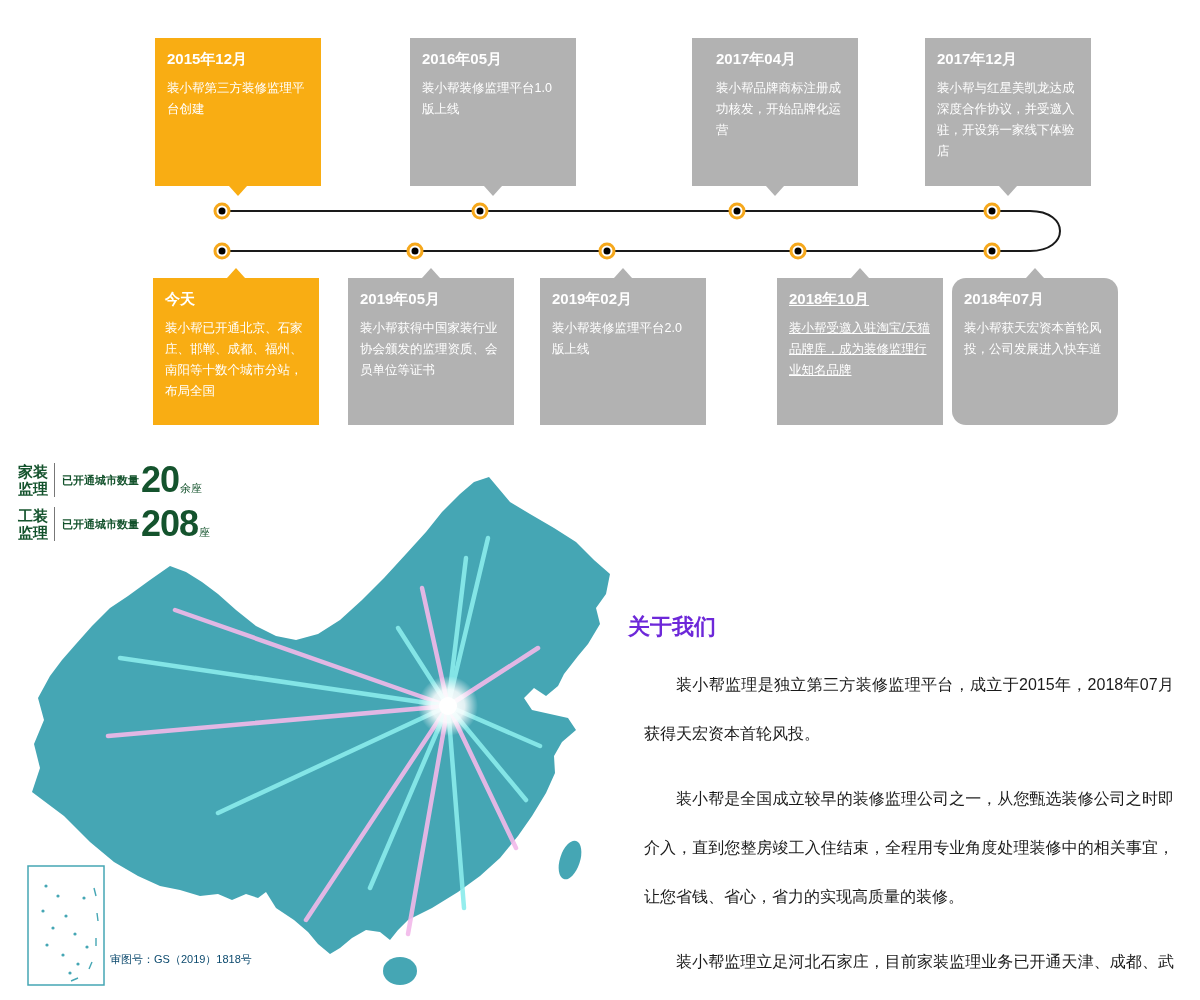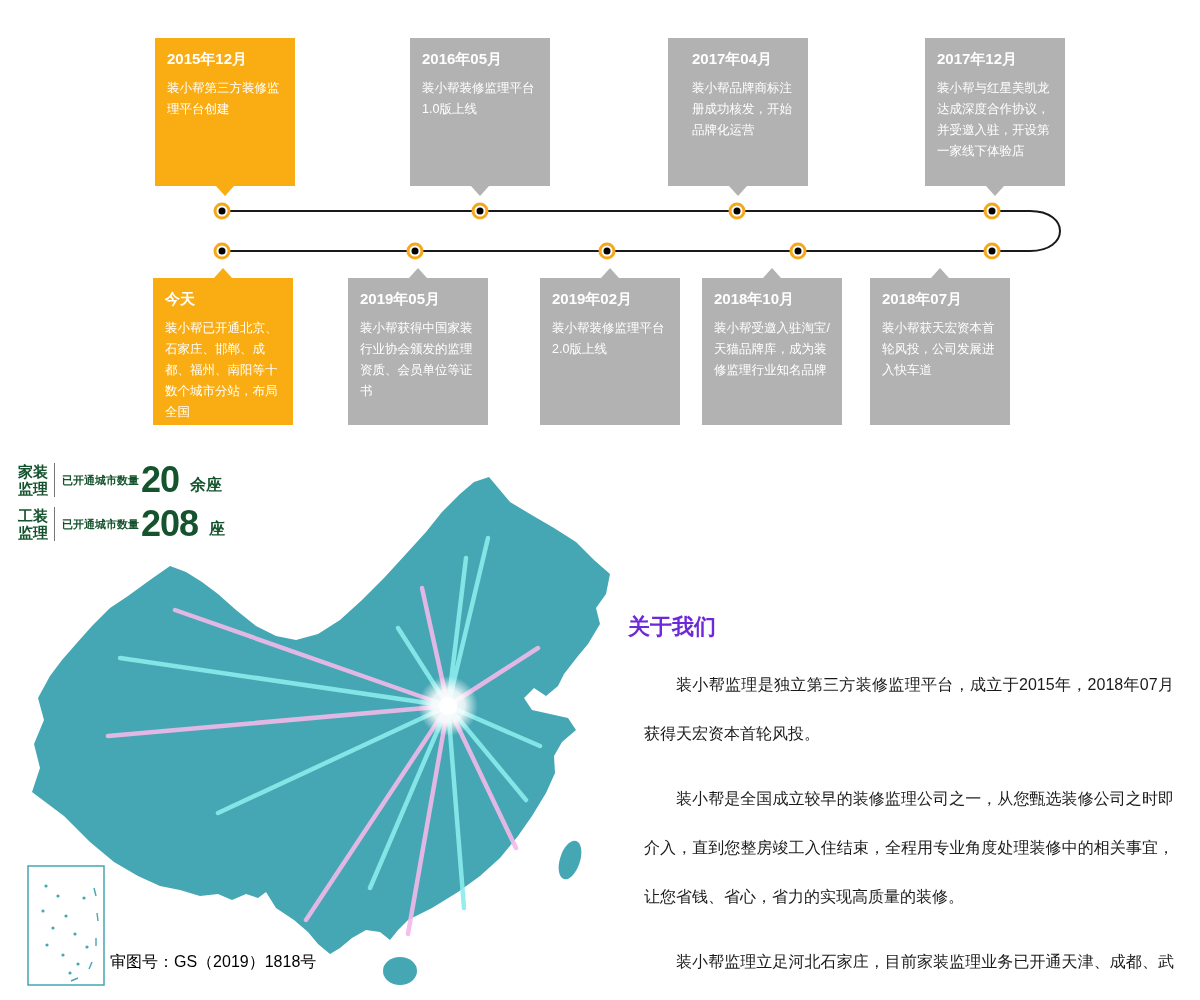--- a/index.html
+++ b/index.html
@@ -1,59 +1,59 @@
 <!DOCTYPE html>
 <html><head>
 <meta charset="utf-8">
 <style>
   html,body{margin:0;padding:0;background:#fff;}
   body{width:1200px;height:1000px;position:relative;overflow:hidden;
        font-family:"Liberation Sans","DejaVu Sans",sans-serif;}
   .page{position:relative;width:1200px;height:1000px;background:#fff;}
 
   
-  .card{position:absolute;width:140px;box-sizing:border-box;padding:12px 12px 10px;color:#fff;}
+  .card{position:absolute;width:166px;box-sizing:border-box;padding:12px 12px 10px;color:#fff;}
   .card.gray{background:#b2b2b2;}
   .card.orange{background:#f9ad13;}
   .card-date{font-size:15px;font-weight:bold;margin-bottom:9px;}
   .card-text{font-size:12.5px;line-height:21px;}
   .top-card{top:38px;height:148px;}
   .bottom-card{top:278px;height:147px;}
   #topCards .card:nth-child(1){left:155px;}
   #topCards .card:nth-child(2){left:410px;}
-  #topCards .card:nth-child(3){left:668px;padding-left:24px;}
+  #topCards .card:nth-child(3){left:692px;padding-left:24px;}
   #topCards .card:nth-child(4){left:925px;}
   #botCards .card:nth-child(1){left:153px;}
   #botCards .card:nth-child(2){left:348px;}
   #botCards .card:nth-child(3){left:540px;}
-  #botCards .card:nth-child(4){left:702px;}
-  #botCards .card:nth-child(5){left:870px;}
+  #botCards .card:nth-child(4){left:777px;text-decoration:underline;}
+  #botCards .card:nth-child(5){left:952px;border-radius:14px;}
   .tail{position:absolute;left:50%;transform:translateX(-50%);width:0;height:0;
         border-left:9px solid transparent;border-right:9px solid transparent;}
   .top-card .tail{bottom:-10px;border-top:10px solid #b2b2b2;}
   .top-card.orange .tail{border-top-color:#f9ad13;}
   .bottom-card .tail{top:-10px;border-bottom:10px solid #b2b2b2;}
   .bottom-card.orange .tail{border-bottom-color:#f9ad13;}
 
   .timeline-svg{position:absolute;left:0;top:0;width:1200px;height:300px;}
 
   
   .stat{position:absolute;left:18px;display:flex;align-items:center;color:#14532d;}
   .stat1{top:463px;}
   .stat2{top:507px;}
   .stat-name{font-size:15px;font-weight:bold;line-height:17px;}
   .stat-div{width:1px;height:34px;background:#777;margin:0 7px 0 6px;}
   .stat-smalls{display:flex;justify-content:center;}
   .stat-small{font-size:11px;font-weight:bold;line-height:15px;}
   .stat-num{font-size:36px;font-weight:bold;line-height:32px;margin-left:2px;letter-spacing:-1px;}
-  .stat-unit{font-size:16px;font-weight:bold;align-self:flex-end;margin:0 0 1px 11px;}
+  .stat-unit{font-size:11px;font-weight:normal;align-self:flex-end;margin:0 0 1px 1px;}
 
   
   .map-wrap{position:absolute;left:18px;top:468px;width:622px;height:524px;}
-  .license{position:absolute;left:110px;top:952px;font-size:16px;color:#000000;}
+  .license{position:absolute;left:110px;top:952px;font-size:11px;color:#0c4a6e;}
 
   
   .about{position:absolute;left:628px;top:612px;width:562px;}
   .about-title{font-size:22px;font-weight:bold;color:#6d28d9;margin:0 0 18px 0;}
   .about p{margin:16px;font-size:16px;line-height:49px;color:#1a1a1a;
            text-align:justify;text-indent:2em;}
 </style>
 </head>
 <body>
 

